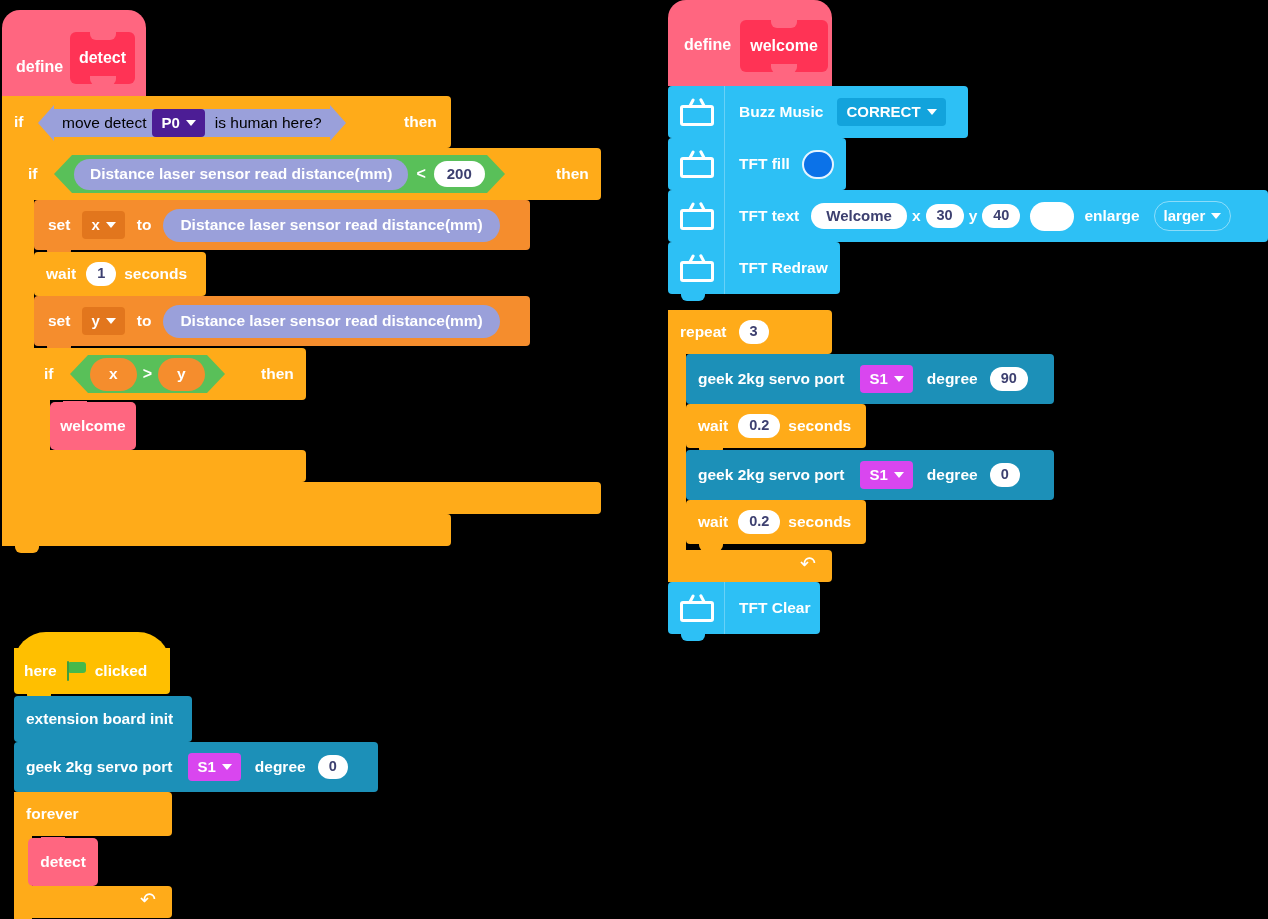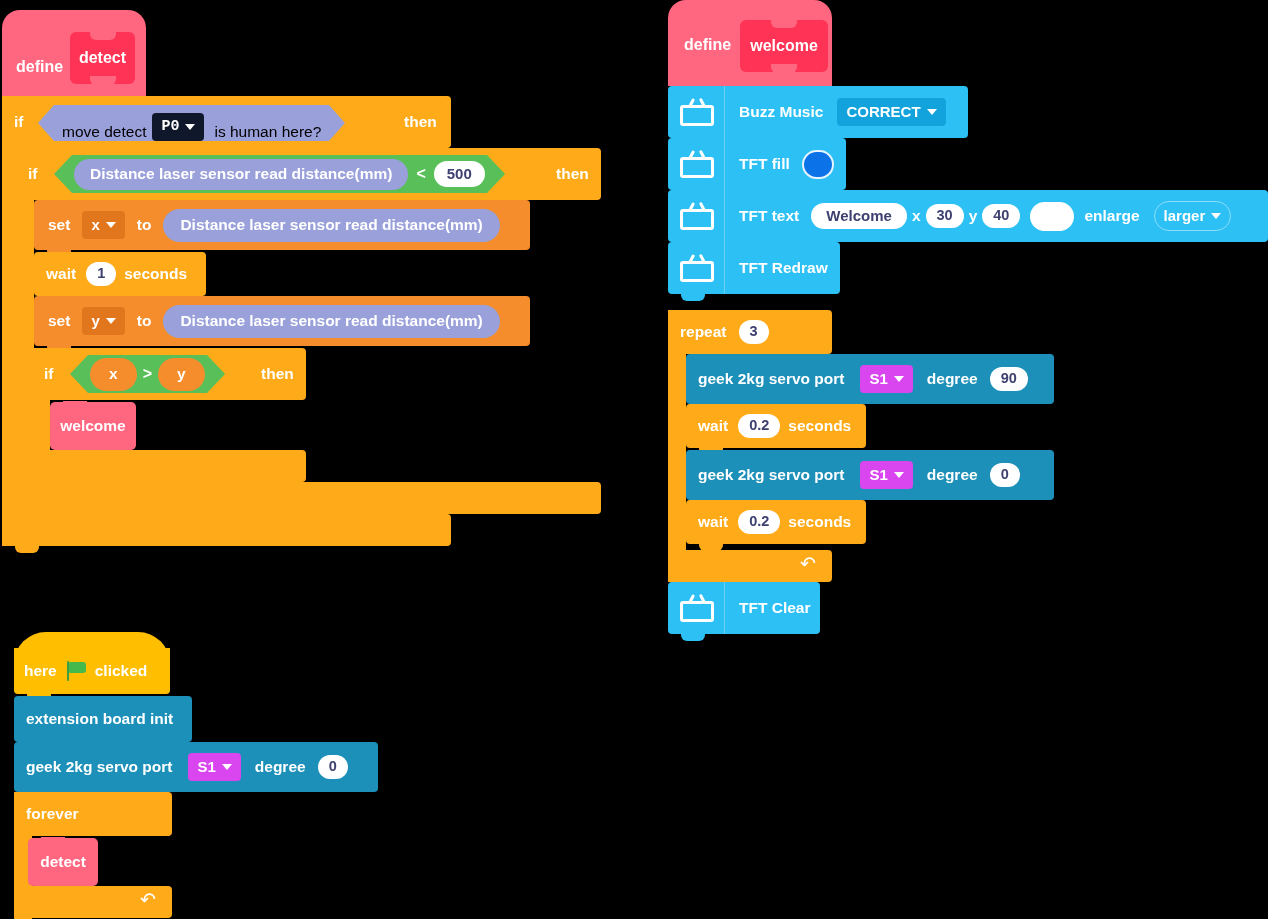--- a/index.html
+++ b/index.html
@@ -249,44 +249,44 @@
   </div>
 
   <div class="arm c-control" style="left:2px; top:96px; width:16px; height:444px;"></div>
 
   <div class="blk c-control" style="left:2px; top:96px; width:449px; height:52px; border-radius:0 4px 4px 0;">
     <span class="lbl" style="padding-left:12px;">if</span>
   </div>
 
   <div style="position:absolute; left:38px; top:105px; height:36px; display:flex; align-items:center;">
     <div style="width:0;height:0;border-top:18px solid transparent;border-bottom:18px solid transparent;border-right:16px solid #9AA0DA;"></div>
-    <div class="c-sensing" style="height:36px; display:flex; align-items:flex-end; gap:0; padding:0 2px;">
+    <div class="c-sensing" style="height:28px; display:flex; align-items:center; gap:0; padding:0 2px;">
       <span class="lbl" style="font-size:15.5px;">move detect</span>
-      <span class="dd" style="background:#0f172a;font-family:Liberation Mono, monospace;">
+      <span class="dd" style="background:#4c1d95;">
         <span>P0</span>
         <i class="caret"></i>
       </span>
       <span class="lbl" style="font-size:15.5px; padding-left:10px;">is human here?</span>
     </div>
     <div style="width:0;height:0;border-top:18px solid transparent;border-bottom:18px solid transparent;border-left:16px solid #9AA0DA;"></div>
   </div>
   <span style="position:absolute; left:404px; top:113px; color:#fff; font-weight:bold; font-size:15.5px;">then</span>
 
   <div class="arm c-control" style="left:18px; top:148px; width:16px; height:365px;"></div>
 
   <div class="blk c-control" style="left:18px; top:148px; width:583px; height:52px; border-radius:0 4px 4px 0;">
     <span class="lbl" style="padding-left:10px;">if</span>
   </div>
 
   <div style="position:absolute; left:54px; top:155px; height:38px; display:flex; align-items:center;">
     <div style="width:0;height:0;border-top:19px solid transparent;border-bottom:19px solid transparent;border-right:18px solid #59C059;"></div>
     <div class="c-operator" style="height:38px; display:flex; align-items:center; padding:0 2px; gap:8px;">
       <span class="reporter" style="padding:6px 16px 7px;">Distance laser sensor read distance(mm)</span>
       <span style="color:#fff; font-weight:bold; font-size:16px;">&lt;</span>
-      <span class="num" style="padding:4px 13px 5px; font-size:15px;">500</span>
+      <span class="num" style="padding:4px 13px 5px; font-size:15px;">200</span>
     </div>
     <div style="width:0;height:0;border-top:19px solid transparent;border-bottom:19px solid transparent;border-left:18px solid #59C059;"></div>
   </div>
   <span style="position:absolute; left:556px; top:165px; color:#fff; font-weight:bold; font-size:15.5px;">then</span>
 
   <div class="blk c-data bump b-data" style="left:34px; top:200px; width:496px; height:50px;">
     <span class="lbl" style="padding-left:14px;">set</span>
     <span class="dd c-data-in" style="margin-left:6px;">
       <span>x</span>
       <i class="caret"></i>

